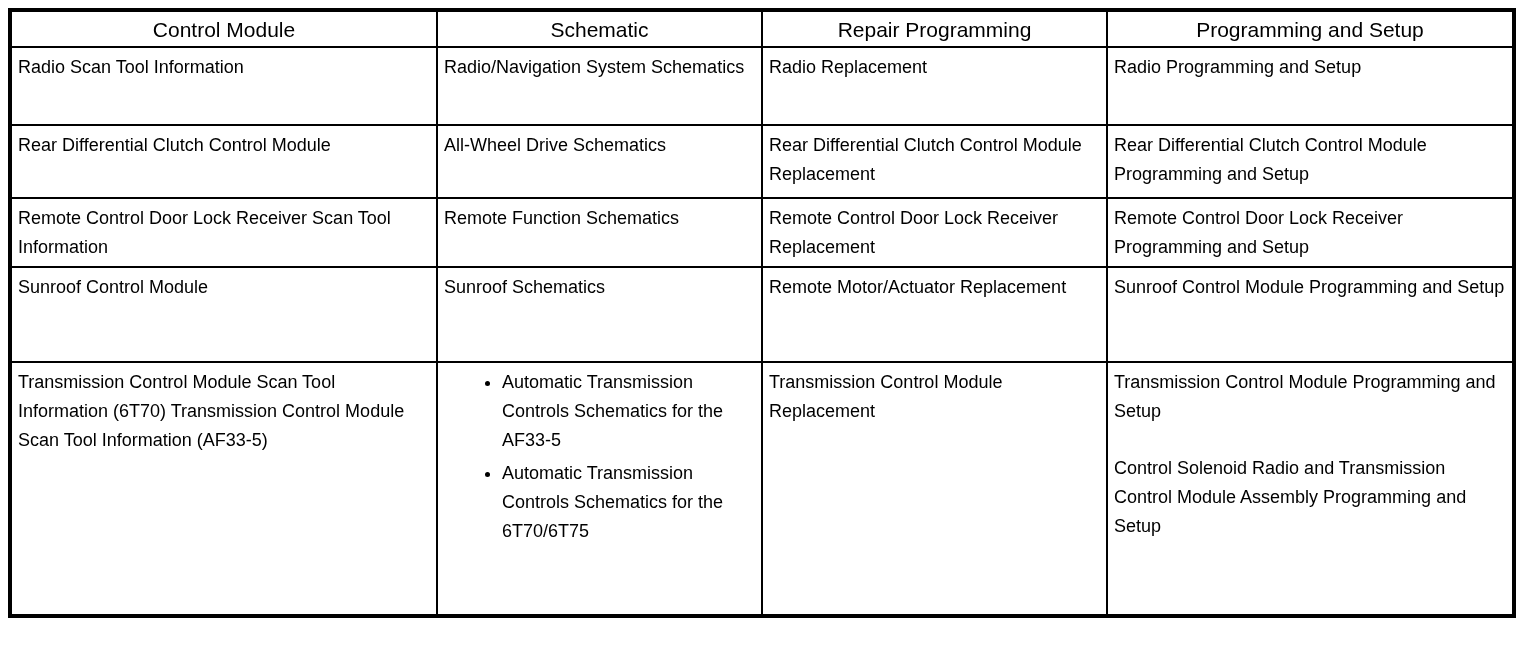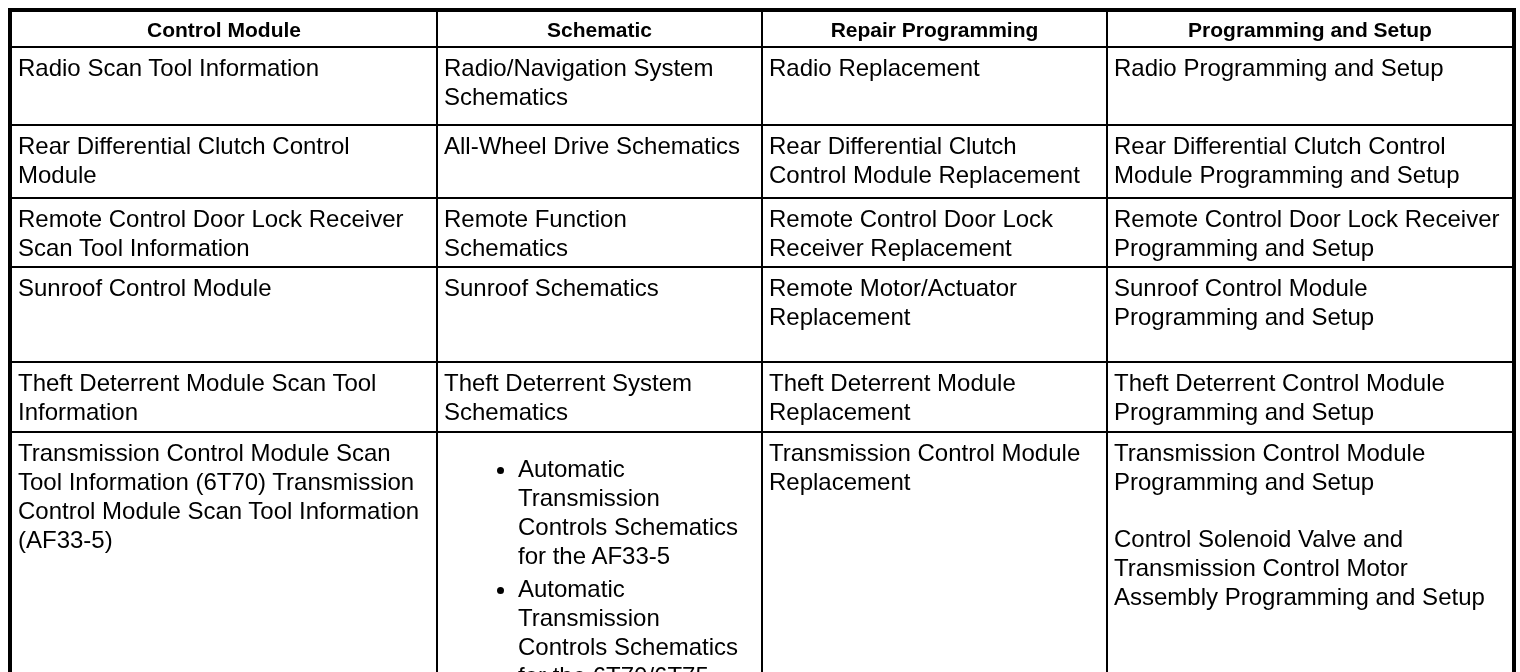--- a/index.html
+++ b/index.html
@@ -20,37 +20,37 @@
     top: 8px;
     width: 1504px;
     border-collapse: collapse;
     table-layout: fixed;
     border: 4px solid #000000;
     background: #ffffff;
   }
   .doc-table th,
   .doc-table td {
     border: 2px solid #000000;
-    font-size: 24px;
+    font-size: 18px;
     line-height: 29px;
     vertical-align: top;
     text-align: left;
     padding: 5px 6px 4px 6px;
     overflow: hidden;
     word-wrap: break-word;
   }
   .doc-table th {
     font-size: 21px;
-    font-weight: bold;
+    font-weight: normal;
     text-align: center;
     vertical-align: middle;
     padding: 2px 4px;
   }
   .doc-table ul.bullet-list {
-    margin: 16px;
+    margin: 0;
     padding: 0 0 0 58px;
     list-style: disc;
   }
   .doc-table ul.bullet-list li {
     margin: 0 0 4px 0;
     padding: 0;
   }
   .para + .para {
     margin-top: 28px;
   }
@@ -91,34 +91,28 @@
       <td>Remote Function Schematics</td>
       <td>Remote Control Door Lock Receiver Replacement</td>
       <td>Remote Control Door Lock Receiver Programming and Setup</td>
     </tr>
     <tr style="height:95px">
       <td>Sunroof Control Module</td>
       <td>Sunroof Schematics</td>
       <td>Remote Motor/Actuator Replacement</td>
       <td>Sunroof Control Module Programming and Setup</td>
     </tr>
-    <tr style="height:70px">
-      <td>Theft Deterrent Module Scan Tool Information</td>
-      <td>Theft Deterrent System Schematics</td>
-      <td>Theft Deterrent Module Replacement</td>
-      <td>Theft Deterrent Control Module Programming and Setup</td>
-    </tr>
     <tr style="height:254px">
       <td>Transmission Control Module Scan Tool Information (6T70) Transmission Control Module Scan Tool Information (AF33-5)</td>
       <td>
         <ul class="bullet-list">
           <li>Automatic Transmission Controls Schematics for the AF33-5</li>
           <li>Automatic Transmission Controls Schematics for the 6T70/6T75</li>
         </ul>
       </td>
       <td>Transmission Control Module Replacement</td>
       <td>
         <div class="para">Transmission Control Module Programming and Setup</div>
-        <div class="para">Control Solenoid Valve and Transmission Control Motor Assembly Programming and Setup</div>
+        <div class="para">Control Solenoid Radio and Transmission Control Module Assembly Programming and Setup</div>
       </td>
     </tr>
   </tbody>
 </table>
 
 </body></html>

